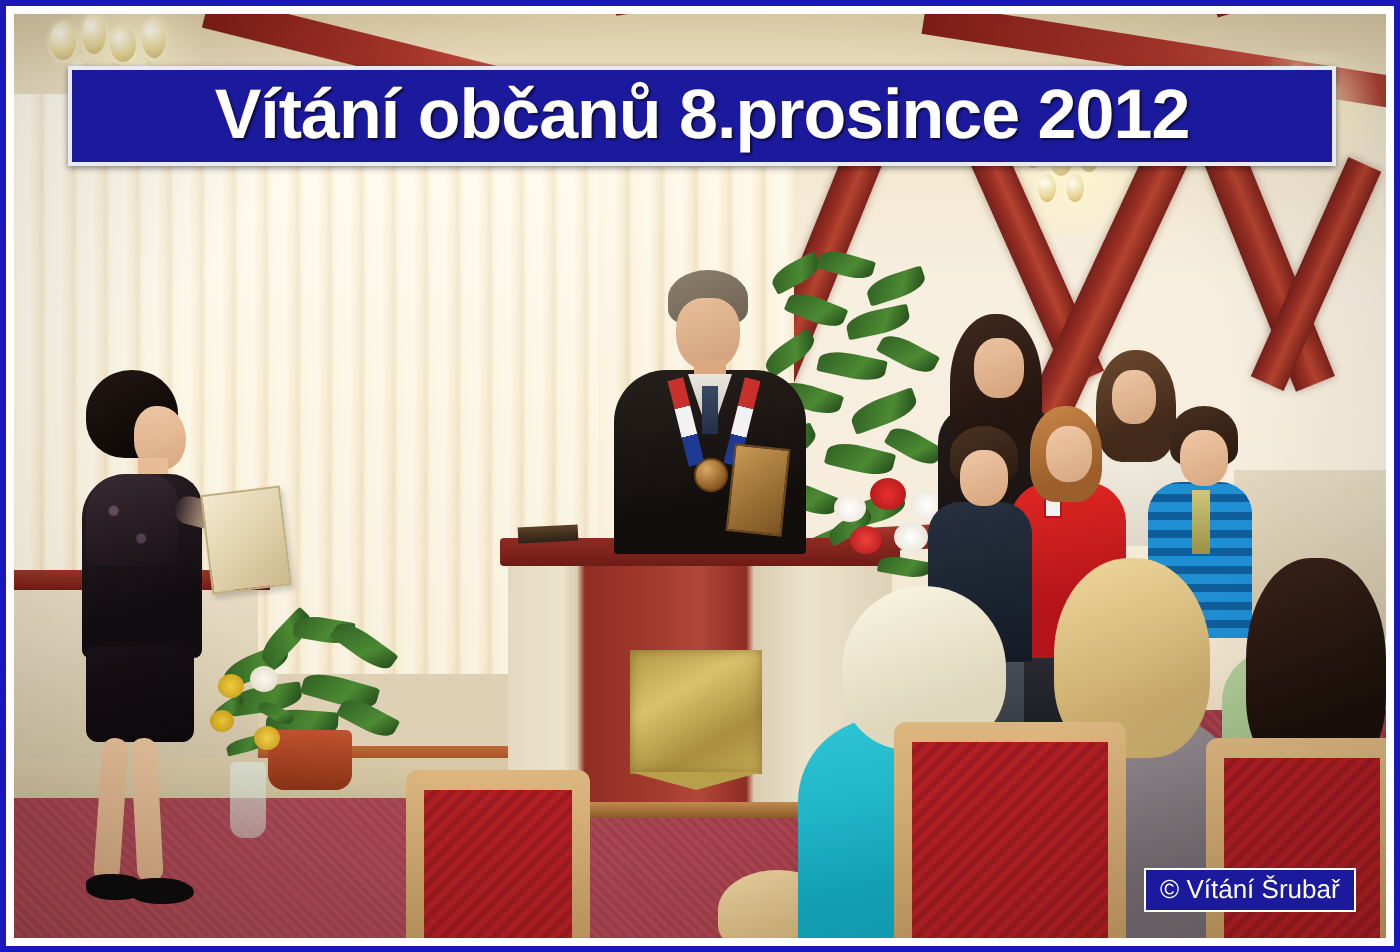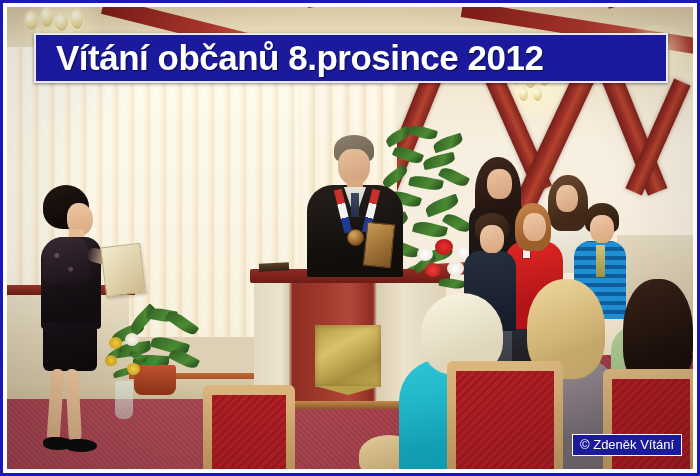--- a/index.html
+++ b/index.html
@@ -452,23 +452,22 @@
   .chair.c1 { left: 196px; width: 92px; height: 84px; }
   .chair.c2 { left: 440px; width: 116px; height: 108px; }
   .chair.c3 { left: 596px; width: 96px; height: 100px; }
 
   
   .title-banner {
     position: absolute; left: 27px; top: 26px;
     width: 634px; height: 50px;
     background: #1b199c;
     border: 2px solid #e9eaf5;
-    display: flex; align-items: center; justify-content: flex-start;
+    display: flex; align-items: center; justify-content: center;
     box-shadow: 0 1px 3px rgba(0,0,0,.45);
-    padding-left: 20px;
   }
   .title-text {
     color: #ffffff;
     font-family: "Liberation Sans", sans-serif;
     font-weight: bold;
     font-size: 35px;
     letter-spacing: -0.5px;
     white-space: nowrap;
     text-shadow: 1px 1px 1px rgba(0,0,0,.55);
   }
@@ -709,16 +708,16 @@
     <div class="chair c3">
         <div class="seat-back"></div>
       </div>
 
     <div class="vignette"></div>
 
     <div class="title-banner">
       <span class="title-text">Vítání občanů 8.prosince 2012</span>
     </div>
 
-    <div class="copyright">© Zdeněk Vítání</div>
+    <div class="copyright">© Vítání Šrubař</div>
 
   </div>
 </div>
 
 </body></html>

